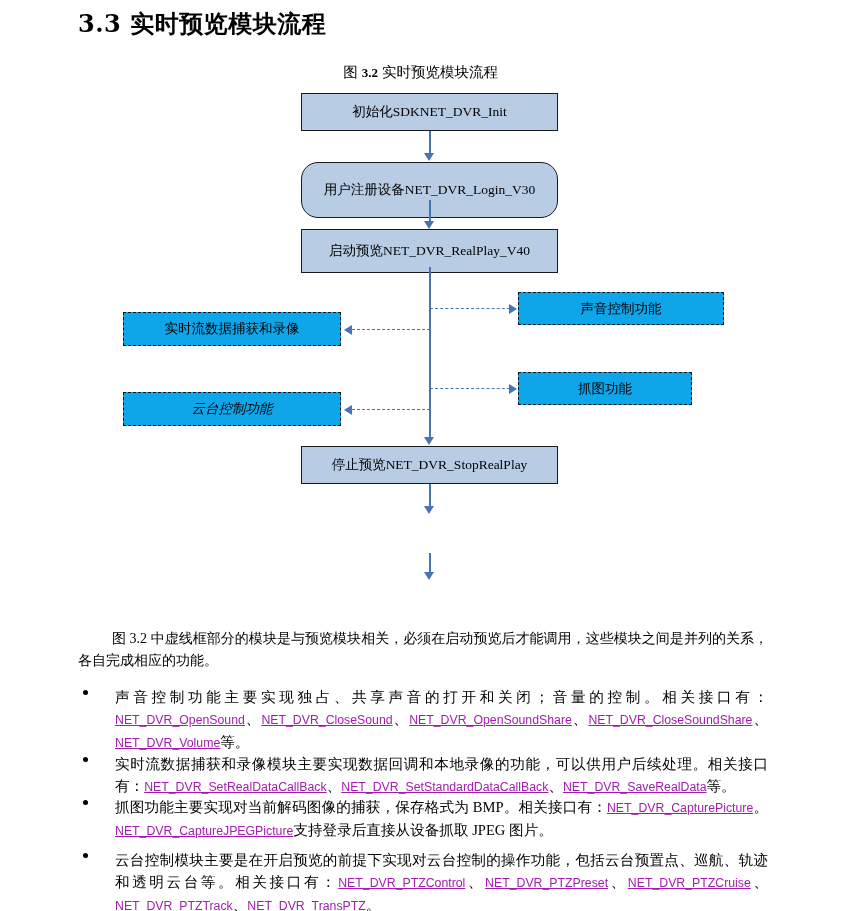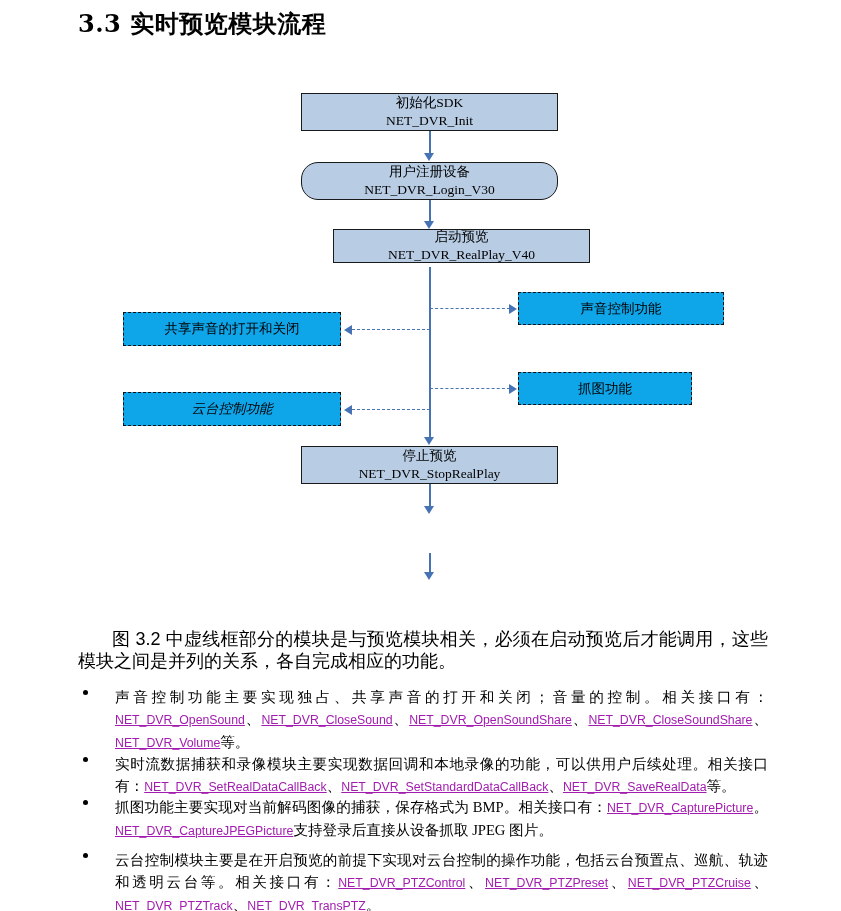--- a/index.html
+++ b/index.html
@@ -45,21 +45,20 @@
     text-align: center;
     font-size: 14.5px;
     font-family: "Liberation Serif", "DejaVu Serif", serif;
   }
   #figure-caption .cap-num { margin: 0 4px; font-weight: bold; font-size: 13px; }
 
   .flow-box {
     position: absolute;
     box-sizing: border-box;
     display: flex;
-    flex-direction: column;
     align-items: center;
     justify-content: center;
     font-size: 13.5px;
     line-height: 1.32;
     text-align: center;
     font-family: "Liberation Serif", "DejaVu Serif", serif;
   }
   .flow-box.solid {
     background: #b8cce4;
     border: 1.4px solid #1a1a1a;
@@ -106,23 +105,23 @@
 
   
   #body-text {
     position: absolute;
     left: 0;
     top: 628px;
     width: 841px;
   }
   .para {
     position: absolute;
-    font-size: 18px;
+    font-size: 14px;
     line-height: 22px;
-    font-family: Liberation Sans, sans-serif;
+    font-family: Liberation Serif, serif;
     text-align: justify;
   }
   #intro-para {
     left: 78px;
     top: 0;
     width: 690px;
     text-indent: 34px;
   }
   .bullet-item {
     position: absolute;
@@ -155,49 +154,52 @@
 </style>
 </head>
 <body>
 
 <div id="section-heading">
   <span class="num">3.3</span><span>实时预览模块流程</span>
 </div>
 
 <div id="figure-area">
 
+  <div id="figure-caption">
+    <span>图</span><span class="cap-num">3.2</span><span>实时预览模块流程</span>
+  </div>
 
   <div class="flow-box solid" style="left:301px; top:37px; width:257px; height:38px;">
     <span class="l1">初始化SDK</span>
     <span class="l2">NET_DVR_Init</span>
   </div>
 
-  <div class="flow-box solid" style="left:301px; top:106px; width:257px; height:38px;border-radius:17px;">
+  <div class="flow-box solid" style="left:301px; top:106px; width:257px; height:56px;border-radius:17px;">
     <span class="l1">用户注册设备</span>
     <span class="l2">NET_DVR_Login_V30</span>
   </div>
 
-  <div class="flow-box solid" style="left:301px; top:173px; width:257px; height:34px;margin-left:32px;">
+  <div class="flow-box solid" style="left:301px; top:173px; width:257px; height:44px;">
     <span class="l1">启动预览</span>
     <span class="l2">NET_DVR_RealPlay_V40</span>
   </div>
 
   <div class="flow-box solid" style="left:301px; top:390px; width:257px; height:38px;text-align:center;">
     <span class="l1">停止预览</span>
     <span class="l2">NET_DVR_StopRealPlay</span>
   </div>
 
 
 
   <div class="flow-box dashed" style="left:518px; top:236px; width:206px; height:33px;">
     <span>声音控制功能</span>
   </div>
 
   <div class="flow-box dashed" style="left:123px; top:256px; width:218px; height:34px;">
-    <span>共享声音的打开和关闭</span>
+    <span>实时流数据捕获和录像</span>
   </div>
 
   <div class="flow-box dashed" style="left:518px; top:316px; width:174px; height:33px;">
     <span>抓图功能</span>
   </div>
 
   <div class="flow-box dashed" style="left:123px; top:336px; width:218px; height:34px;font-style:italic;">
     <span>云台控制功能</span>
   </div>
 

